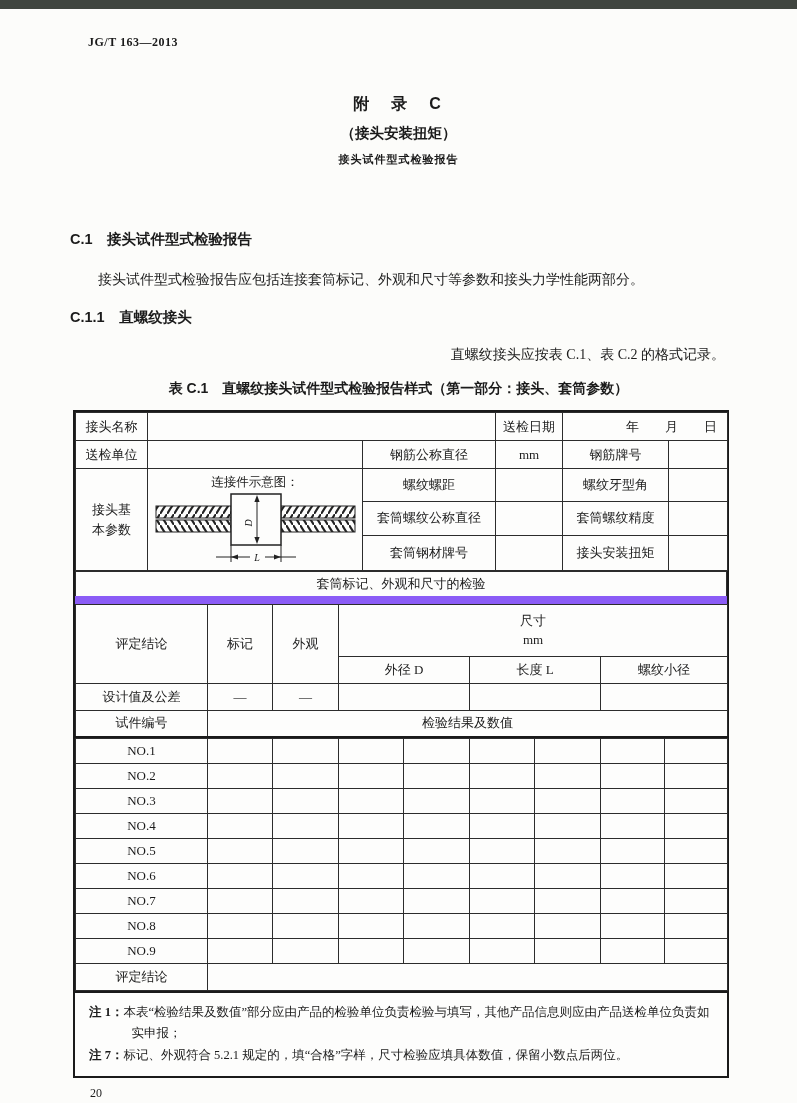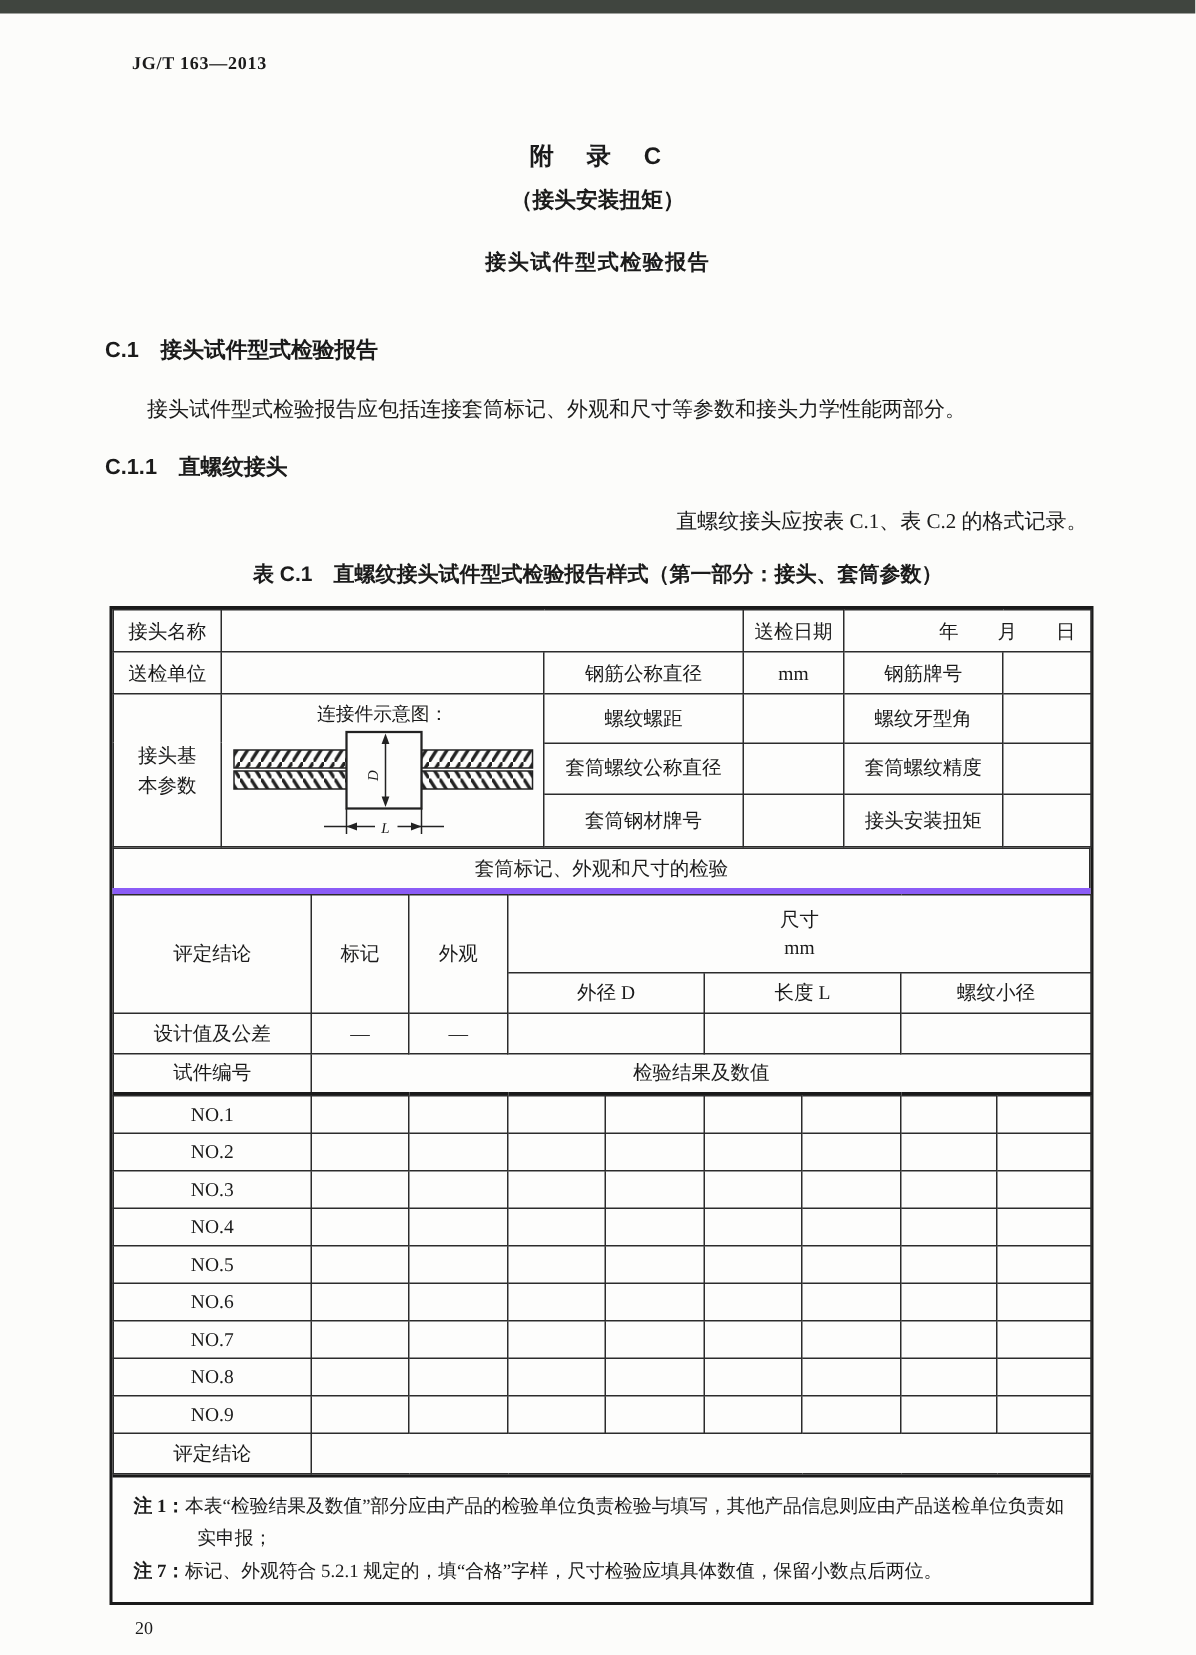--- a/index.html
+++ b/index.html
@@ -17,23 +17,23 @@
     margin: 26px 0 0 88px;
     font-size: 12px; font-weight: bold;
     letter-spacing: 0.5px;
   }
   .title-block {
     margin-top: 44px; text-align: center;
     font-family: "Liberation Sans", sans-serif; font-weight: bold;
   }
   .title-block .t1 { font-size: 16px; letter-spacing: 3px; }
   .title-block .t2 { font-size: 14.5px; margin-top: 9px; }
-  .title-block .t3 { font-size: 14px; margin-top: 23px; letter-spacing: 1px; }
+  .title-block .t3 { font-size: 11px; margin-top: 9px; letter-spacing: 1px; }
   .h-sec {
-    margin: 40px 0 0 70px;
+    margin: 63px 0 0 70px;
     font-family: "Liberation Sans", sans-serif;
     font-weight: bold; font-size: 14.5px;
   }
   .h-sec.small-gap { margin-top: 18px; }
   .para {
     margin: 20px 72px 0 70px;
     font-size: 14px; line-height: 1.5; text-indent: 2em;
   }
   .para.p2 { margin-top: 17px; text-align: right; }
   .tbl-caption {
@@ -50,21 +50,21 @@
   td {
     border: 1px solid #2c2c2c;
     font-size: 13px; text-align: center; vertical-align: middle;
     padding: 0 3px; overflow: hidden;
   }
   .rA1 td { height: 28px; }
   .rA2 td { height: 28px; }
   .rA3 td { height: 31px; }
   .rA4 td { height: 33px; }
   .rA5 td { height: 33px; }
-  .sec-row td { height: 28px; border-bottom: 4px solid #8b5cf6; }
+  .sec-row td { height: 28px; border-bottom: 8px solid #8b5cf6; }
   .hdr1 td { height: 52px; }
   .hdr2 td { height: 27px; }
   .design-row td { height: 27px; }
   .spec-hdr td { height: 27px; border-bottom: 2px solid #1a1a1a; }
   .data-row td { height: 25px; }
   .concl-row td { height: 27px; }
   .date-cell { text-align: right; padding-right: 10px; }
   .two-line div { line-height: 1.5; }
   .diagram-cell { padding: 2px 4px; }
   .diagram-caption { font-size: 12.5px; margin: 3px 0 1px; }

